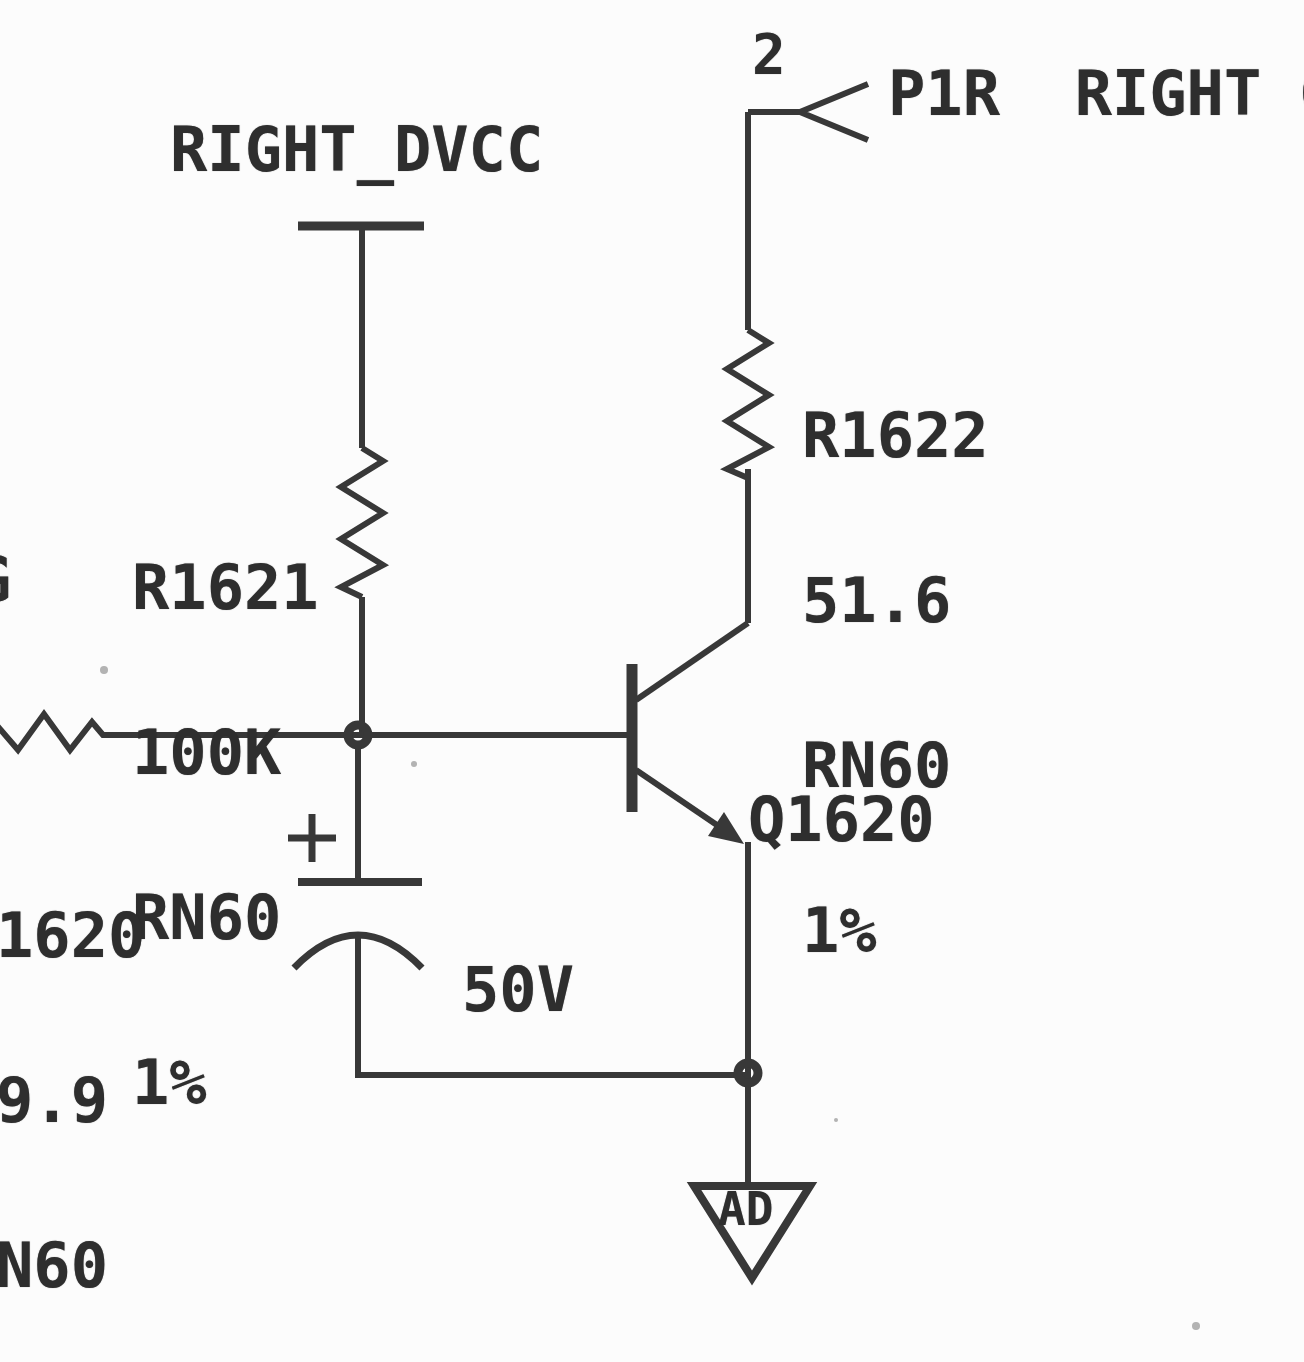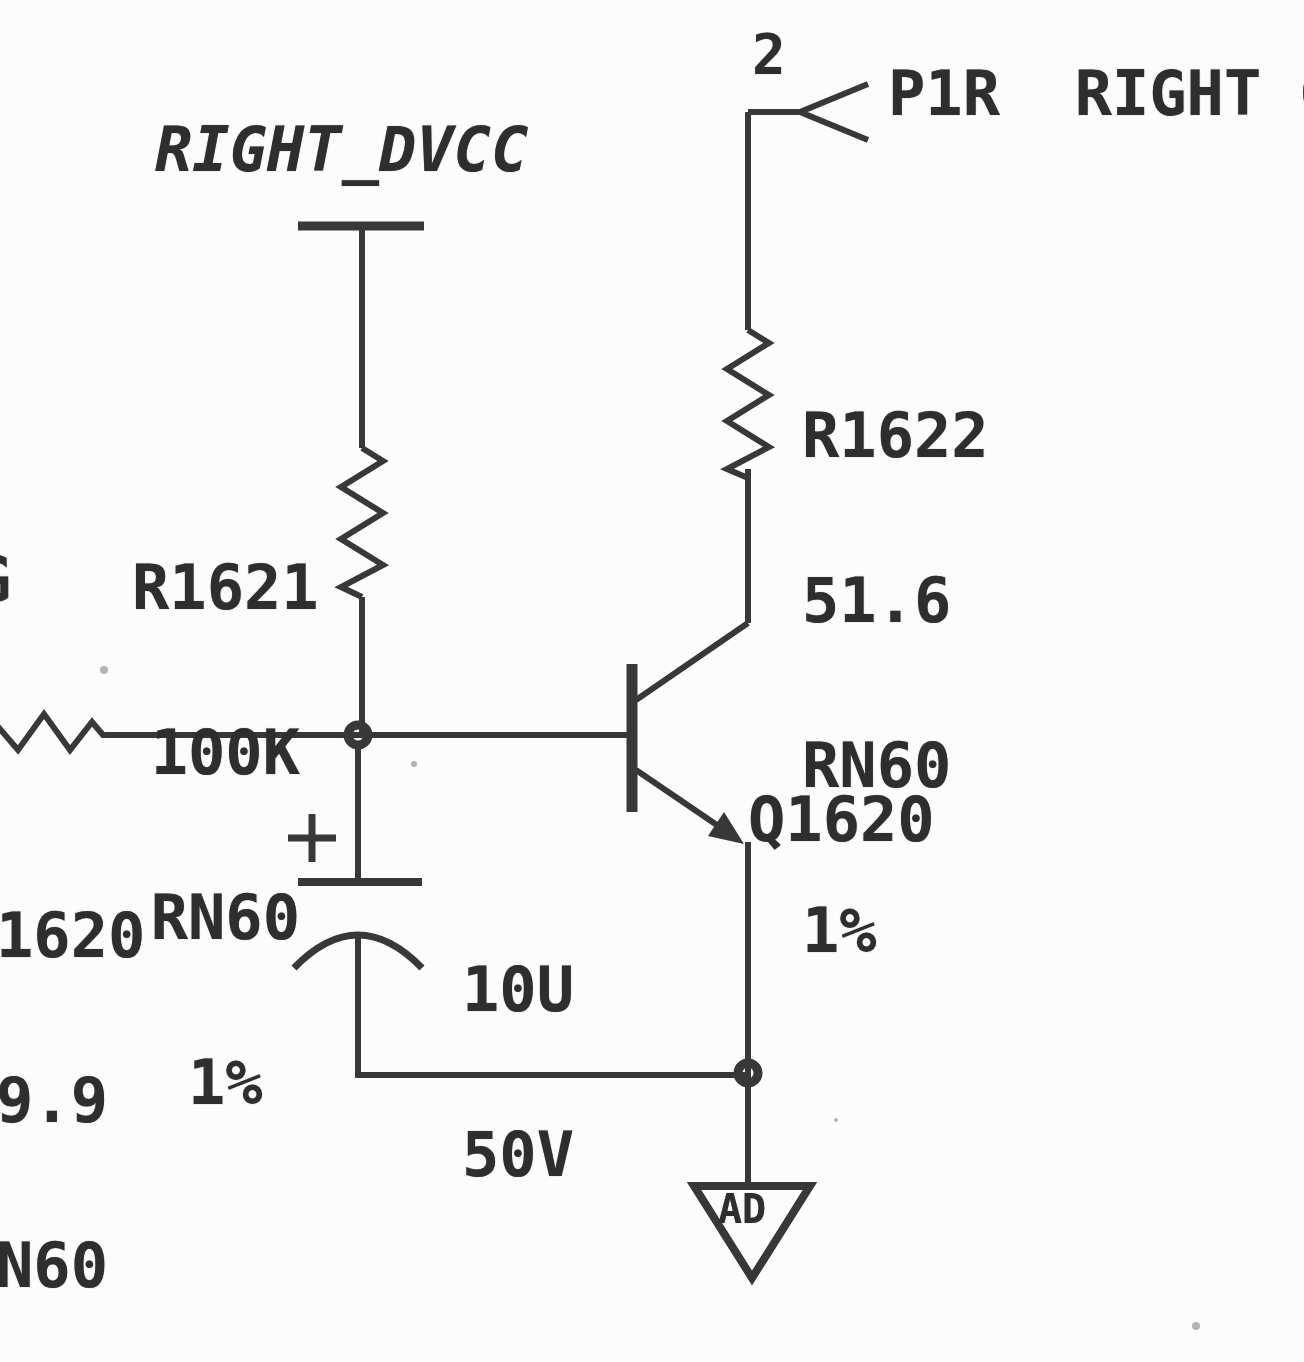--- a/index.html
+++ b/index.html
@@ -82,27 +82,27 @@
 
       <g stroke="none" fill="#6a6a6a" opacity="0.5">
         <circle cx="104" cy="670" r="4"></circle>
         <circle cx="414" cy="764" r="3"></circle>
         <circle cx="836" cy="1120" r="2"></circle>
         <circle cx="1196" cy="1326" r="4"></circle>
       </g>
     </g>
   </svg>
 
-  <div class="lbl big" style="left:155px;top:122px;font-style:italic;">RIGHT_DVCC</div>
+  <div class="lbl big" style="left:170px;top:122px;">RIGHT_DVCC</div>
 
   <div class="lbl" style="left:752px;top:26px;font-size:56px;">2</div>
 
   <div class="lbl big" style="left:888px;top:66px;width:416px;overflow:hidden;">P1R  RIGHT_C</div>
 
-  <div class="lbl big lbl-block" style="left:132px;top:450px;text-align:center;">
+  <div class="lbl big lbl-block" style="left:132px;top:450px;">
     <div>R1621</div>
     <div>100K</div>
     <div>RN60</div>
     <div>1%</div>
   </div>
 
   <div class="lbl big lbl-block" style="left:802px;top:298px;">
     <div>R1622</div>
     <div>51.6</div>
     <div>RN60</div>
@@ -116,19 +116,18 @@
     
   </div>
 
   <div class="lbl big" style="left:-26px;top:552px;">G</div>
 
   <div class="lbl big lbl-block" style="left:748px;top:682px;text-align:right;">
     <div>Q1620</div>
   </div>
 
   <div class="lbl big lbl-block" style="left:462px;top:852px;">
-    <div>10U</div>
     <div>50V</div>
   </div>
 
-  <div class="lbl" style="left:718px;top:1182px;font-size:40px;">AD</div>
+  <div class="lbl" style="left:718px;top:1182px;font-size:46px;">AD</div>
 
 </div>
 
 </body></html>

